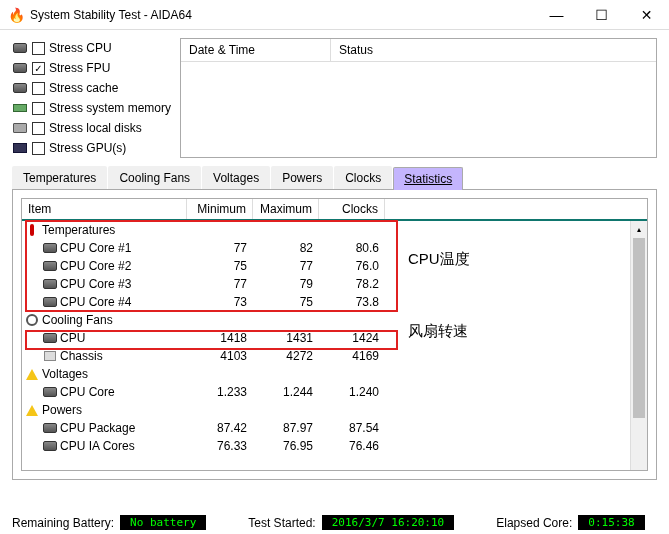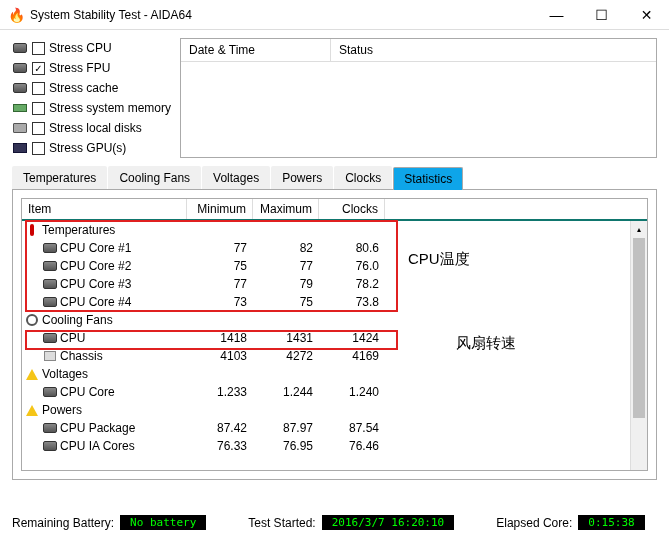--- a/index.html
+++ b/index.html
@@ -19,21 +19,21 @@
   .checkbox { width: 13px; height: 13px; border: 1px solid #333; background: #fff; display: inline-flex; align-items: center; justify-content: center; font-size: 10px; }
   .checkbox.checked::after { content: "✓"; color: #000; }
   
   .log-box { flex: 1; border: 1px solid #aaa; height: 120px; }
   .log-header { display: flex; border-bottom: 1px solid #ddd; }
   .log-col { padding: 4px 8px; }
   .log-col:first-child { width: 150px; border-right: 1px solid #ddd; }
   
   .tabs { display: flex; border-bottom: 1px solid #aaa; margin-top: 4px; position: relative; }
   .tab { padding: 4px 10px; border: 1px solid transparent; border-bottom: none; background: #f0f0f0; cursor: default; border-top-left-radius: 2px; border-top-right-radius: 2px; margin-right: 1px; }
-  .tab.active { background: #0ea5e9; border-color: #aaa; position: relative; top: 1px; }
+  .tab.active { background: #c4b5fd; border-color: #aaa; position: relative; top: 1px; text-decoration: underline; }
   
   .stats-panel { border: 1px solid #aaa; border-top: none; padding: 8px; height: 290px; position: relative; }
   .stats-inner { border: 1px solid #aaa; height: 100%; position: relative; overflow: hidden; }
   .stats-header { display: flex; background: #fff; border-bottom: 2px solid #0f766e; }
   .stats-header > div { padding: 3px 6px; border-right: 1px solid #ddd; }
   .col-item { width: 165px; }
   .col-num { width: 66px; text-align: right; }
   
   .stats-body { position: relative; height: calc(100% - 22px); overflow-y: auto; }
   .stats-row { display: flex; align-items: center; height: 18px; padding-left: 2px; }
@@ -290,21 +290,21 @@
         </div>
       <div class="scrollbar">
         <div class="scroll-btn">▴</div>
         <div class="scroll-thumb"></div>
       </div>
     </div>
 
     <div class="redbox" style="left:12px; top:30px; width:373px; height:92px;"></div>
     <div class="redbox" style="left:12px; top:140px; width:373px; height:20px;"></div>
     <div class="annotation" style="left:395px; top:60px;">CPU温度</div>
-    <div class="annotation" style="left:395px; top:144px;margin-left:48px;">风扇转速</div>
+    <div class="annotation" style="left:395px; top:132px;">风扇转速</div>
   </div>
 </div>
 
 <div class="statusbar">
   <span>Remaining Battery:</span>
   <span class="status-val">No battery</span>
   <span style="width:30px"></span>
   <span>Test Started:</span>
   <span class="status-val">2016/3/7 16:20:10</span>
   <span style="width:30px"></span>

